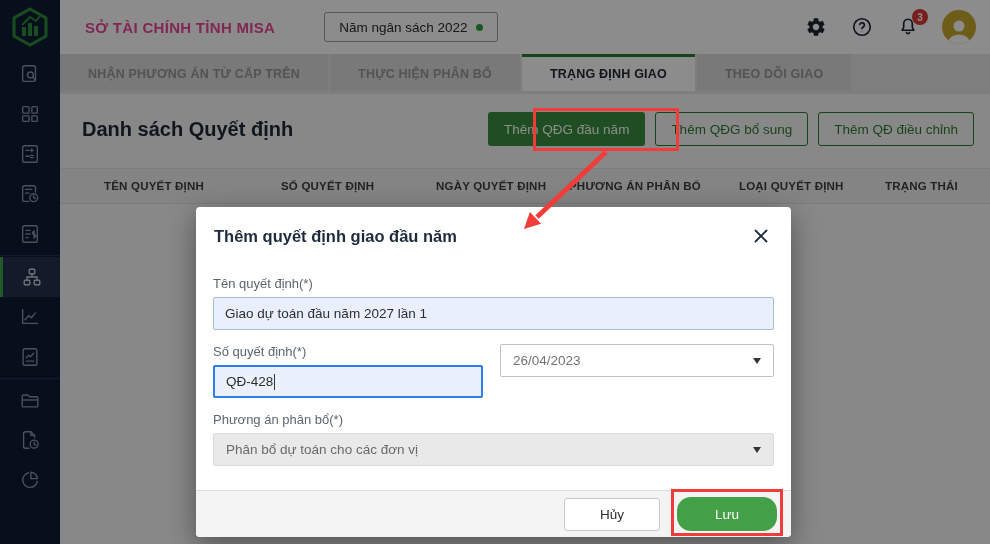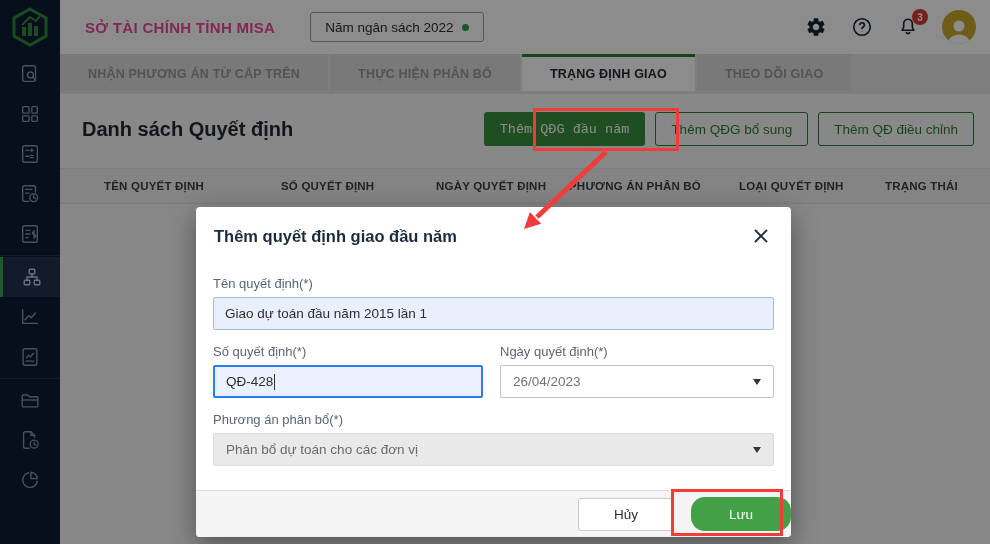--- a/index.html
+++ b/index.html
@@ -13,21 +13,21 @@
   .logo-box { height:54px; display:flex; align-items:center; justify-content:center; }
   .side-item { height:40px; display:flex; align-items:center; justify-content:center;
                color:#8b95a7; cursor:pointer; }
   .side-item.active { background:#24324e; border-left:3px solid #3fa34a; color:#c6cede; }
   .side-div { height:1px; background:#223150; margin:1px 0; }
 
   
   .topbar { position:absolute; left:60px; top:0; width:930px; height:54px;
             background:#ffffff; display:flex; align-items:center; z-index:1; }
   .org-title { margin-left:25px; font-size:15px; font-weight:bold; color:#ec4899; letter-spacing:.3px; }
-  .year-btn { margin-left:35px; height:30px; display:flex; align-items:center; gap:8px;
+  .year-btn { margin-left:49px; height:30px; display:flex; align-items:center; gap:8px;
               padding:0 14px; border:1px solid #9aa0aa; border-radius:3px;
               font-size:13.5px; color:#2c2c2c; background:#fff; cursor:pointer; }
   .year-dot { width:7px; height:7px; border-radius:50%; background:#2e9e44; }
   .top-icons { margin-left:auto; display:flex; align-items:center; gap:22px; padding-right:14px; }
   .tbicon { position:relative; width:24px; height:24px; display:flex; align-items:center;
             justify-content:center; color:#1a2433; cursor:pointer; }
   .badge { position:absolute; top:-6px; right:-8px; min-width:16px; height:16px; border-radius:8px;
            background:#d83a34; color:#fff; font-size:10px; font-weight:bold;
            display:flex; align-items:center; justify-content:center; padding:0 4px; }
   .avatar { width:34px; height:34px; border-radius:50%; background:#c9a82f; overflow:hidden;
@@ -41,21 +41,21 @@
          letter-spacing:.2px; cursor:pointer; border-top:3px solid transparent; }
   .tab.active { background:#ffffff; color:#222831; border-top:3px solid #2e7d32; }
 
   
   .content { position:absolute; left:60px; top:94px; width:930px; height:450px;
              background:#f7f7f7; z-index:1; }
   .content-head { display:flex; align-items:center; padding:18px 16px 0 22px; }
   .page-title { font-size:20px; font-weight:bold; color:#1f2733; }
   .head-btns { margin-left:auto; display:flex; gap:10px; }
   .btn-green { height:34px; padding:0 16px; background:#388e3c; color:#fff; border:none;
-               border-radius:3px; font-size:13.5px; font-family:Liberation Mono, monospace; cursor:pointer; }
+               border-radius:3px; font-size:13.5px; font-family:Liberation Sans, sans-serif; cursor:pointer; }
   .btn-outline { height:34px; padding:0 15px; background:transparent; color:#2e7d32;
                  border:1px solid #2e7d32; border-radius:3px; font-size:13.5px;
                  font-family:inherit; cursor:pointer; }
   .table-head { margin-top:22px; height:36px; background:#f0f0f0; border-top:1px solid #e3e3e3;
                 border-bottom:1px solid #e0e0e0; display:flex; align-items:center;
                 padding-left:44px; font-size:11.5px; font-weight:bold; color:#3f3f3f;
                 letter-spacing:.2px; }
   .th { flex:0 0 auto; }
   .th1{width:177px}.th2{width:155px}.th3{width:133px}.th4{width:170px}.th5{width:146px}
 
@@ -82,21 +82,21 @@
             padding:0 12px; font-size:13.5px; border-radius:2px; cursor:pointer; }
   .sel-white { background:#fff; border:1px solid #c2c2c2; color:#737373; }
   .sel-gray  { background:#e9e9e9; border:1px solid #dcdcdc; color:#6a6a6a; }
   .caret { width:0; height:0; border-left:4.5px solid transparent;
            border-right:4.5px solid transparent; border-top:6px solid #333; }
   .caret-bar { display:inline-block; width:0; border-left:1.5px solid #333;
                height:16px; margin-left:1px; vertical-align:-3px; }
   .field-single { margin-top:14px; }
   .modal-footer { position:absolute; left:0; right:0; bottom:0; height:47px; background:#f4f4f4;
                   border-top:1px solid #ddd; border-radius:0 0 4px 4px; display:flex;
-                  align-items:center; justify-content:flex-end; gap:17px; }
+                  align-items:center; justify-content:flex-end; gap:17px; padding-right:14px; }
   .btn-cancel { width:96px; height:33px; background:#fff; border:1px solid #c9c9c9;
                 border-radius:3px; font-size:13.5px; color:#2e2e2e; font-family:inherit; cursor:pointer; }
   .btn-save { width:100px; height:34px; background:#43a047; border:none; border-radius:14px;
               font-size:13.5px; color:#fff; font-family:inherit; cursor:pointer; }
 
   
   .anno-box { position:absolute; border:3px solid #f23c39; z-index:40; pointer-events:none; }
   .anno-box1 { left:533px; top:108px; width:146px; height:43px; }
   .anno-box2 { left:671px; top:489px; width:112px; height:47px; }
   .anno-arrow { position:absolute; inset:0; z-index:40; pointer-events:none; }
@@ -277,33 +277,32 @@
         <svg width="16" height="16" viewBox="0 0 16 16" stroke="currentColor" stroke-width="1.8" stroke-linecap="round">
           <line x1="2.5" y1="2.5" x2="13.5" y2="13.5"></line>
             <line x1="13.5" y1="2.5" x2="2.5" y2="13.5"></line>
         </svg>
       </div>
     </div>
     <div class="modal-body">
       <div class="field-single">
         <div class="f-label">Tên quyết định(*)</div>
         <div class="inp inp-filled">
-          <span>Giao dự toán đầu năm 2015 lần 1</span>
+          <span>Giao dự toán đầu năm 2027 lần 1</span>
         </div>
       </div>
       <div class="field-row">
         <div class="col-a">
           <div class="f-label">Số quyết định(*)</div>
           <div class="inp inp-focus">
             <span>QĐ-428</span>
               <span class="caret-bar"></span>
           </div>
         </div>
         <div class="col-b">
-          <div class="f-label">Ngày quyết định(*)</div>
           <div class="select sel-white">
             <span>26/04/2023</span>
             <span class="caret"></span>
           </div>
         </div>
       </div>
       <div class="field-single">
         <div class="f-label">Phương án phân bổ(*)</div>
         <div class="select sel-gray">
           <span>Phân bổ dự toán cho các đơn vị</span>

